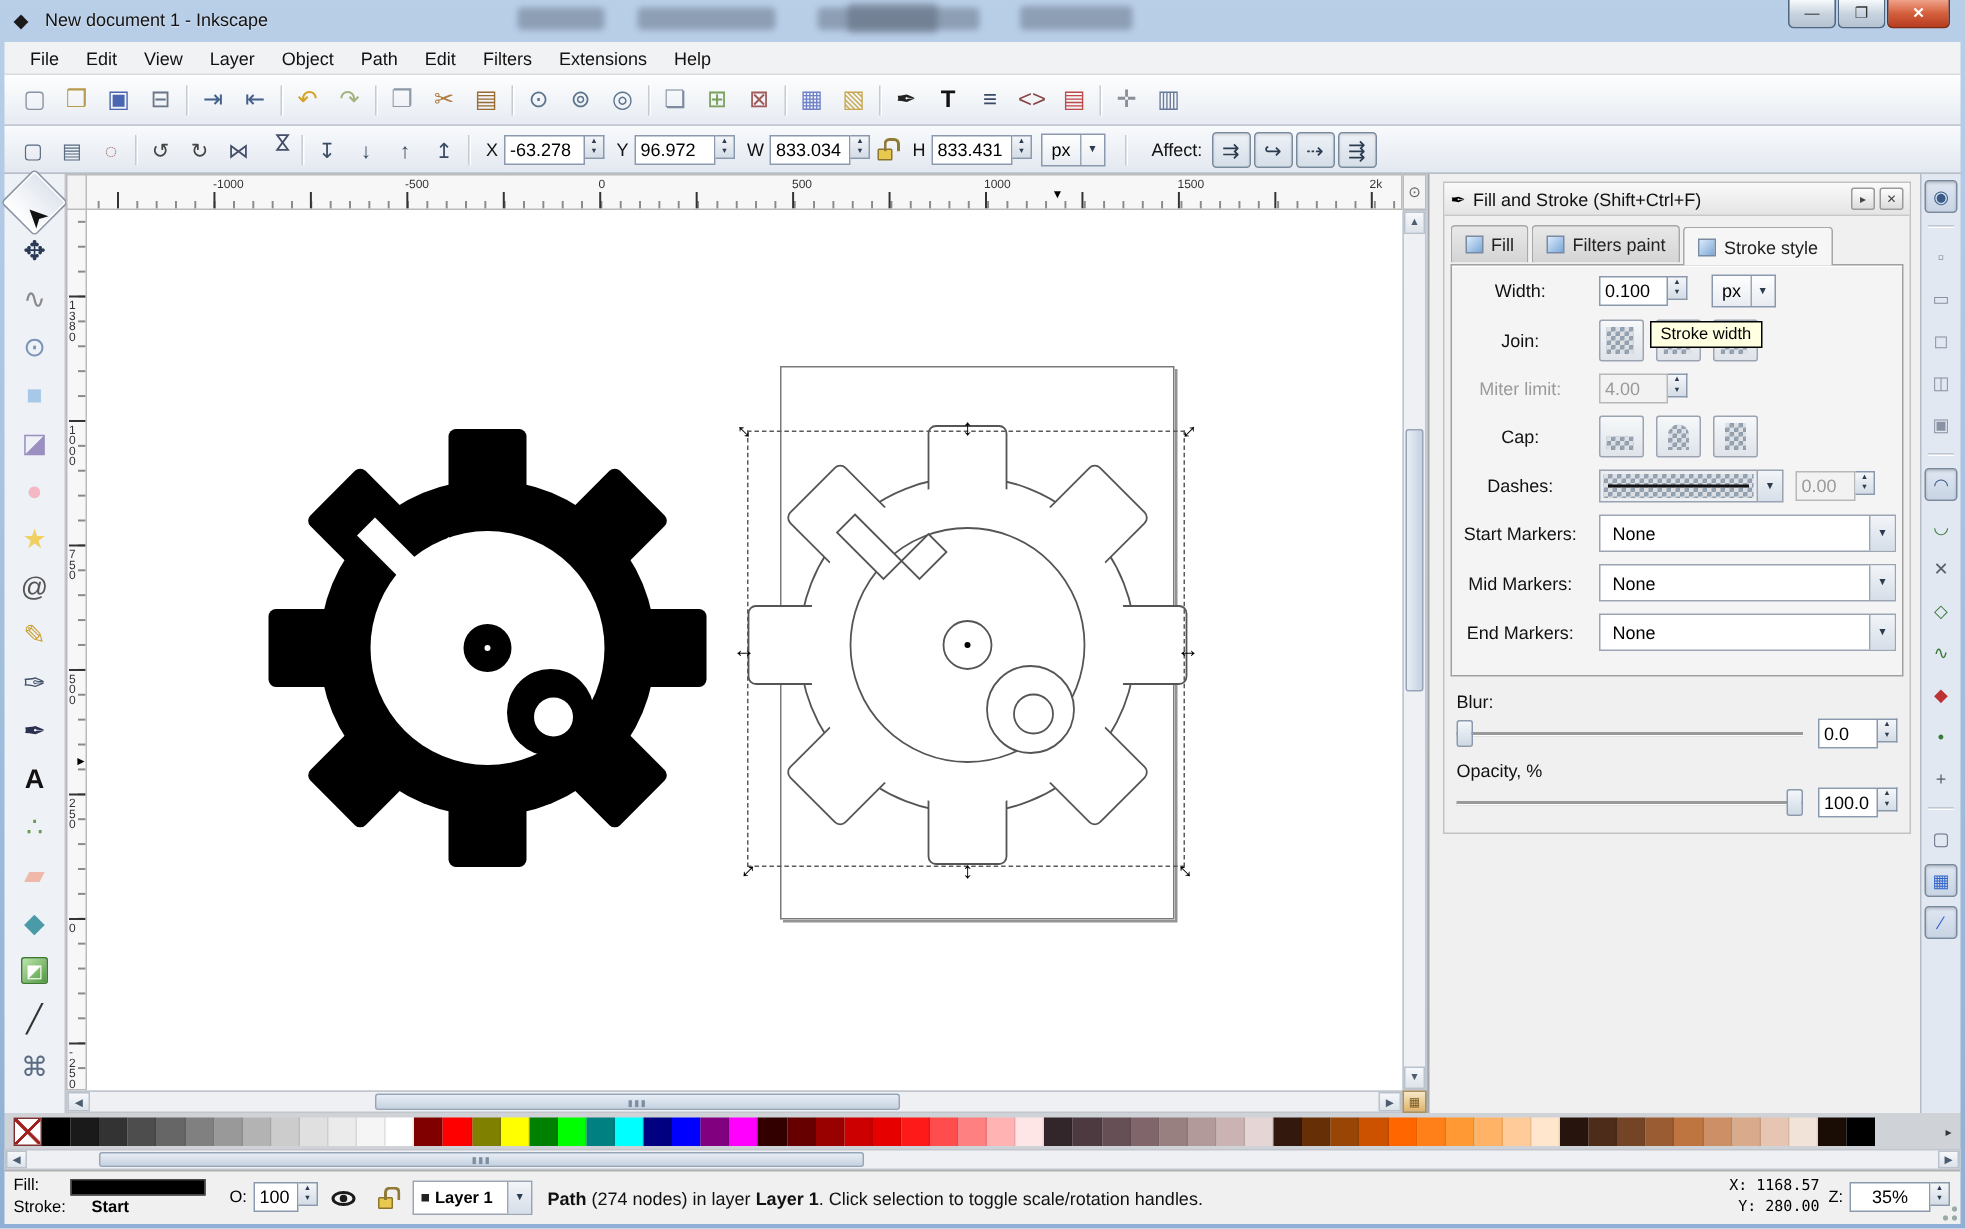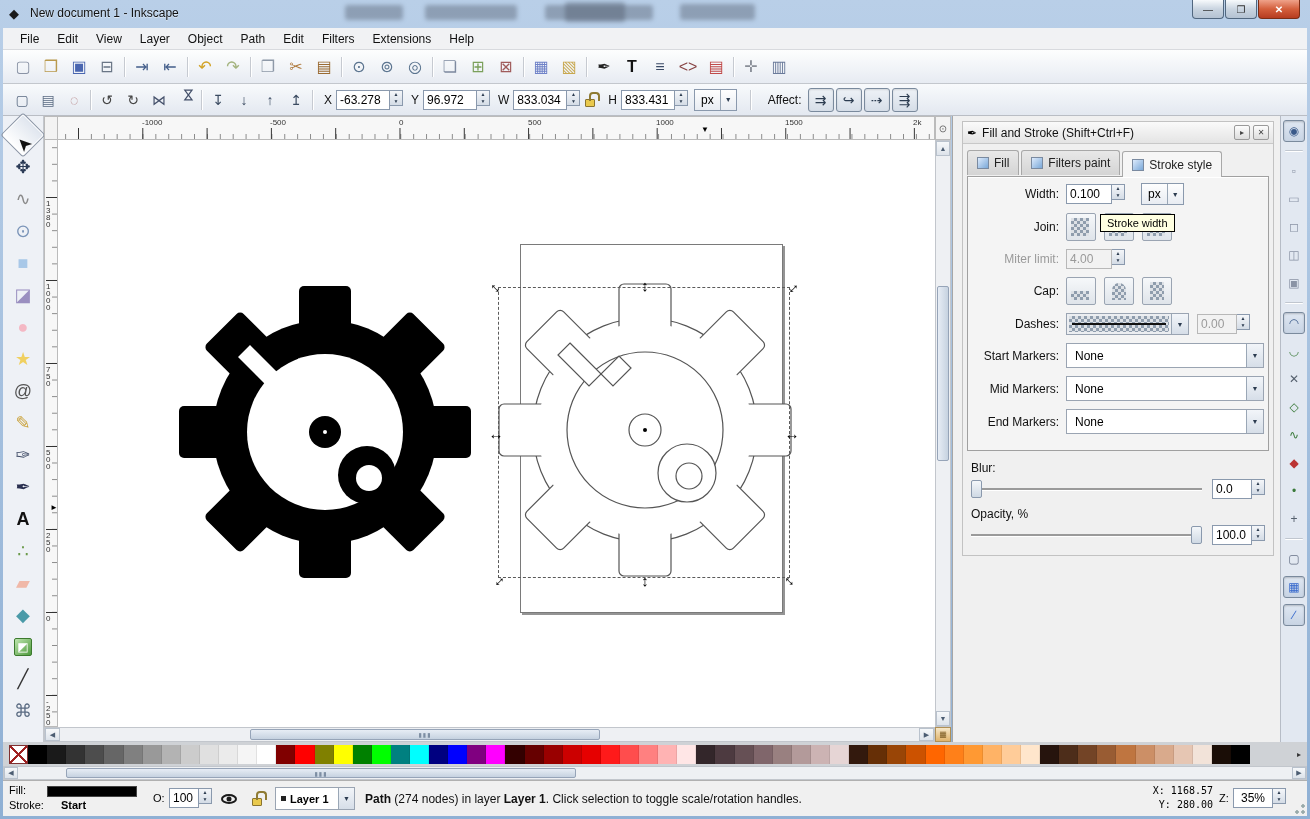--- a/index.html
+++ b/index.html
@@ -93,21 +93,21 @@
   .dlgtitle{height:22px;background:linear-gradient(#fafafa,#e4e4e4);border-bottom:1px solid #c8c8c8;display:flex;align-items:center;padding:0 4px}
   .dlgtitle .dticon{font-size:12px;margin-right:5px}
   .dlgtitle .dttext{flex:1;font-size:12px;color:#111}
   .dlgsmall{width:16px;height:15px;border:1px solid #9a9a9a;border-radius:2px;background:linear-gradient(#fdfdfd,#dcdcdc);display:flex;align-items:center;justify-content:center;font-size:8px;color:#444;margin-left:3px}
   .tabs{display:flex;padding:6px 4px 0 4px}
   .tab{display:flex;align-items:center;height:25px;padding:0 9px;border:1px solid #a8a8a8;border-bottom:none;border-radius:3px 3px 0 0;background:linear-gradient(#e8e8e8,#d4d4d4);margin-right:2px;font-size:12px;color:#222}
   .tab.active{background:#f6f6f6;position:relative;top:1px;height:26px}
   .tabicon{width:12px;height:12px;margin-right:5px;border:1px solid #7a8aa0;background:linear-gradient(135deg,#dceafc,#7aa8d8)}
   .tabbox{margin:0 4px 8px 4px;border:1px solid #a0a0a0;background:#f4f4f4;padding:6px 4px 8px 0;box-shadow:inset 0 1px 0 #fff}
   .crow{display:flex;align-items:center;margin-bottom:8px}
-  .dlabel{width:98px;text-align:right;padding-right:7px;font-size:12px;color:#111;flex:none}
+  .dlabel{width:98px;text-align:center;padding-right:7px;font-size:12px;color:#111;flex:none}
   .dlabel.dim{color:#9a9a9a}
   .checker{background-color:#dde1e6;background-image:linear-gradient(45deg,#8f9dad 25%,transparent 25%,transparent 75%,#8f9dad 75%),linear-gradient(45deg,#8f9dad 25%,#dde1e6 25%,#dde1e6 75%,#8f9dad 75%);background-size:6px 6px;background-position:0 0,3px 3px}
   .stylebtn{width:30px;height:28px;border:1px solid #9aa4b2;border-radius:2px;background:linear-gradient(#f6f8fa,#dfe4ea);display:flex;align-items:flex-end;justify-content:flex-start;margin-right:8px;padding:4px}
   .stylebtn .shape{width:18px;height:18px}
   .shape.roundj{border-top-left-radius:12px}
   .shape.bevelj{clip-path:polygon(0 40%,40% 0,100% 0,100% 100%,0 100%)}
   .shape.buttc{width:18px;height:9px;margin-top:9px}
   .shape.roundc{width:14px;height:17px;border-radius:8px 8px 0 0;margin:1px auto 0}
   .shape.squarec{width:14px;height:18px;margin:0 auto}
   .dashcombo{display:flex;height:22px;border:1px solid #9aa4b2;background:#eceef1;align-items:center}
@@ -147,21 +147,21 @@
   .eye{width:16px;height:10px;border:2px solid #1a1a1a;border-radius:50%;position:relative}
   .eye::after{content:"";position:absolute;width:5px;height:5px;border-radius:50%;background:#1a1a1a;left:50%;top:50%;transform:translate(-50%,-50%)}
   .layercombo{position:absolute;left:272px;top:6px;width:80px;height:23px;border:1px solid #9aa4b2;background:#fff;display:flex;align-items:center}
   .layercombo .ldot{width:5px;height:5px;background:#222;margin:0 4px 0 5px;flex:none}
   .layercombo .ltext{flex:1;font-size:11px;font-weight:bold}
   .layercombo .ddbtn{width:16px;height:100%;border-left:1px solid #9aa7b6;background:linear-gradient(#f2f5f9,#d6dee8);display:flex;align-items:center;justify-content:center;font-size:7px;color:#2c3c50}
   .statusmsg{position:absolute;left:362px;top:11px;font-size:12px;color:#111;white-space:nowrap;max-width:760px;overflow:hidden}
   .coords{position:absolute;left:1142px;top:3px;font-family:"DejaVu Sans Mono",monospace;font-size:10px;line-height:14px;text-align:right;width:68px}
   .z-label{position:absolute;left:1216px;top:11px;font-size:11px}
   .z-field{position:absolute;left:1230px;top:7px}
-  .z-field input{width:40px;text-align:center}
+  .z-field input{width:54px;text-align:center}
   .grip{position:absolute;right:2px;bottom:2px;width:10px;height:10px;background:
     radial-gradient(circle at 8px 2px,#9aa 1.5px,transparent 2px),
     radial-gradient(circle at 8px 8px,#9aa 1.5px,transparent 2px),
     radial-gradient(circle at 2px 8px,#9aa 1.5px,transparent 2px)}
 </style>
 </head>
 <body>
 
 <div id="window">
 

